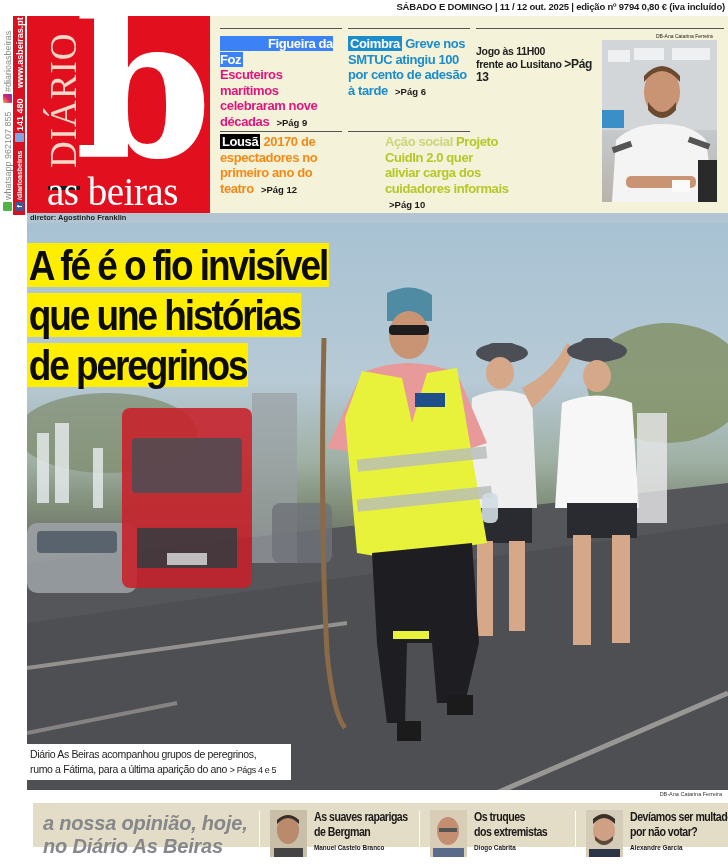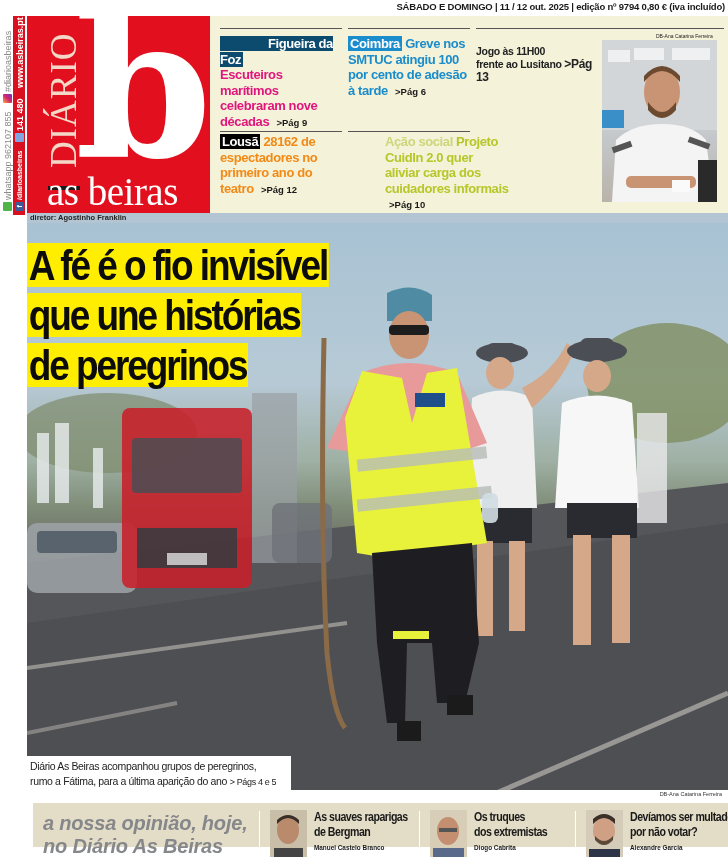--- a/index.html
+++ b/index.html
@@ -62,21 +62,21 @@
   .teasers {
     position: absolute; left: 210px; top: 16px; width: 518px; height: 197px; background: #f4f2d8;
   }
   .rule { position: absolute; height: 1px; background: #555; top: 12px; }
   .rule.mid { top: 115px; }
   .teaser { position: absolute; font-weight: bold; font-size: 13px; line-height: 15.5px; letter-spacing: -0.4px;
     font-family: "Liberation Sans", sans-serif; }
   .teaser .tag { color: #ffffff; padding: 0 2px; }
   .teaser .pg { color: #1a1a1a; font-size: 9.5px; margin-left: 4px; letter-spacing: 0; }
   .t-fig { left: 10px; top: 20px; width: 122px; color: #e0157d; }
-  .t-fig .tag { background: #0c4a6e; padding-left: 48px; }
+  .t-fig .tag { background: #3b82f6; padding-left: 48px; }
   .t-coi { left: 138px; top: 20px; width: 122px; color: #1b8ccc; }
   .t-coi .tag { background: #1b8ccc; }
   .t-lou { left: 10px; top: 118px; width: 122px; color: #f28a17; }
   .t-lou .tag { background: #000000; }
   .t-acao { left: 138px; top: 118px; width: 124px; color: #b6c72a; margin-left: 37px; }
 
   .lead-story { position: absolute; left: 266px; top: 20px; width: 130px; }
   .lead-title { font-size: 21px; line-height: 24.5px; font-weight: bold; color: #141414; letter-spacing: -0.6px; }
   .lead-sub { margin-top: 9px; font-size: 10.5px; line-height: 13px; font-weight: bold; color: #222; letter-spacing: -0.3px; }
   .lead-sub .pg { font-size: 12px; }
@@ -97,21 +97,21 @@
     position: absolute; left: 27px; background: #ffee00; color: #0c0c0c; font-weight: bold;
     font-family: "Liberation Sans", sans-serif; font-size: 43px; letter-spacing: -2.4px; line-height: 44px;
     height: 44px; padding: 0 2px; white-space: nowrap; transform: scaleX(0.86); transform-origin: left center;
   }
   .hl1 { top: 243px; }
   .hl2 { top: 293px; }
   .hl3 { top: 343px; }
 
   .caption {
     position: absolute; left: 27px; top: 744px; width: 264px; height: 36px; background: #ffffff;
-    font-size: 10.5px; line-height: 14.5px; color: #222; padding: 3px 3px; letter-spacing: -0.35px; margin-top: 12px;
+    font-size: 10.5px; line-height: 14.5px; color: #222; padding: 3px 3px; letter-spacing: -0.35px;
   }
   .caption .pg { font-size: 9px; }
   .photo-credit-bottom {
     position: absolute; left: 27px; top: 790px; width: 701px; height: 9px; background: #fff;
     font-size: 5.5px; color: #333; text-align: right; padding-right: 6px; line-height: 9px;
   }
 
   
   .opinion-bar {
     position: absolute; left: 33px; top: 803px; width: 701px; height: 44px; background: #e3dcc6;
@@ -167,21 +167,21 @@
     <span>Escuteiros marítimos celebraram nove décadas</span>
     <span class="pg">&gt;Pág 9</span>
   </div>
   <div class="teaser t-coi">
     <span class="tag">Coimbra</span>
     <span>Greve nos SMTUC atingiu 100 por cento de adesão à tarde</span>
     <span class="pg">&gt;Pág 6</span>
   </div>
   <div class="teaser t-lou">
     <span class="tag">Lousã</span>
-    <span>28162 de espectadores no primeiro ano do teatro</span>
+    <span>20170 de espectadores no primeiro ano do teatro</span>
     <span class="pg">&gt;Pág 12</span>
   </div>
   <div class="teaser t-acao">
     <span style="color:#cbd77a;">Ação social</span>
     <span>Projeto CuidIn 2.0 quer aliviar carga dos cuidadores informais</span>
     <span class="pg">&gt;Pág 10</span>
   </div>
 
   <div class="lead-story">
     <div class="lead-sub">

